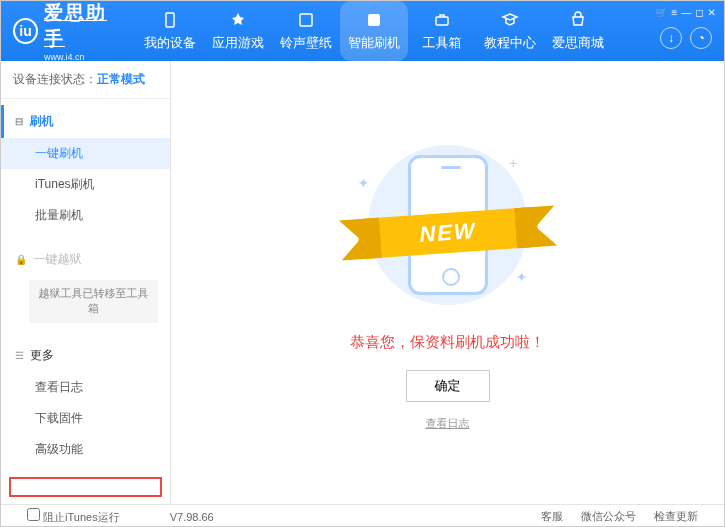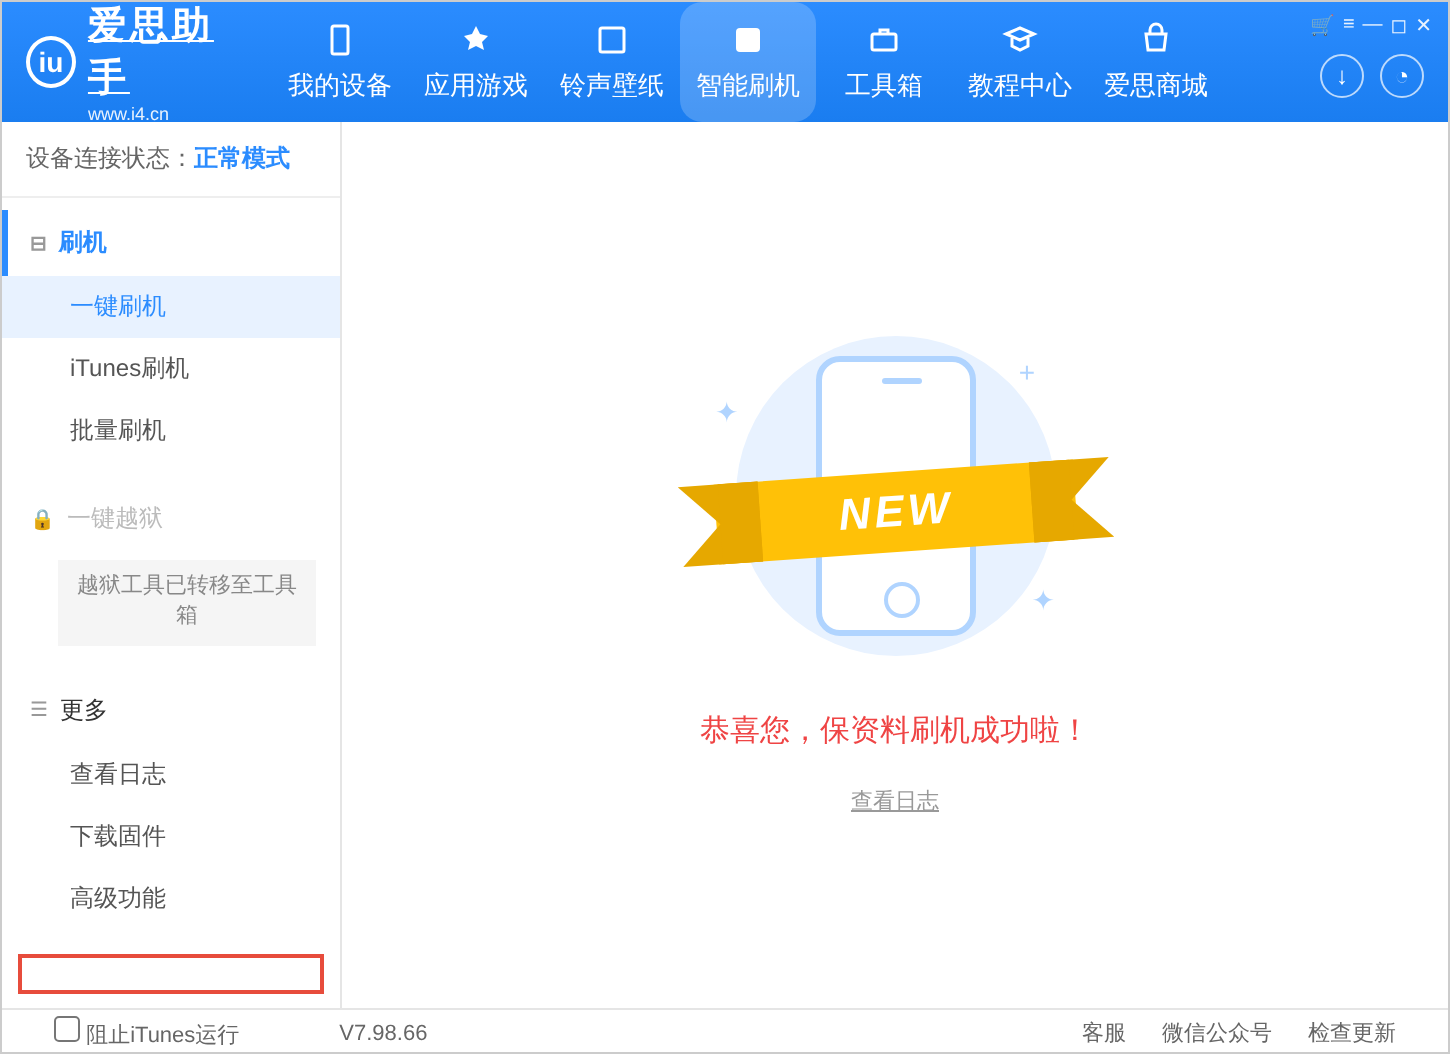--- a/index.html
+++ b/index.html
@@ -191,20 +191,21 @@
       <div class="circle-bg"></div>
       <div class="phone"></div>
       <div class="star s1">✦</div>
         <div class="star s2">+</div>
         <div class="star s3">✦</div>
       <div class="ribbon">
           <span class="ribbon-text">NEW</span>
         </div>
     </div>
     <div class="success-msg">恭喜您，保资料刷机成功啦！</div>
+    <button class="confirm-btn">确定</button>
     <a class="view-log">查看日志</a>
   </div>
 </div>
 
 <div class="footer">
   <div class="footer-left">
     <label><input type="checkbox" style=""> <span>阻止iTunes运行</span></label>
   </div>
   <span class="version">V7.98.66</span>
   <div class="footer-right">

